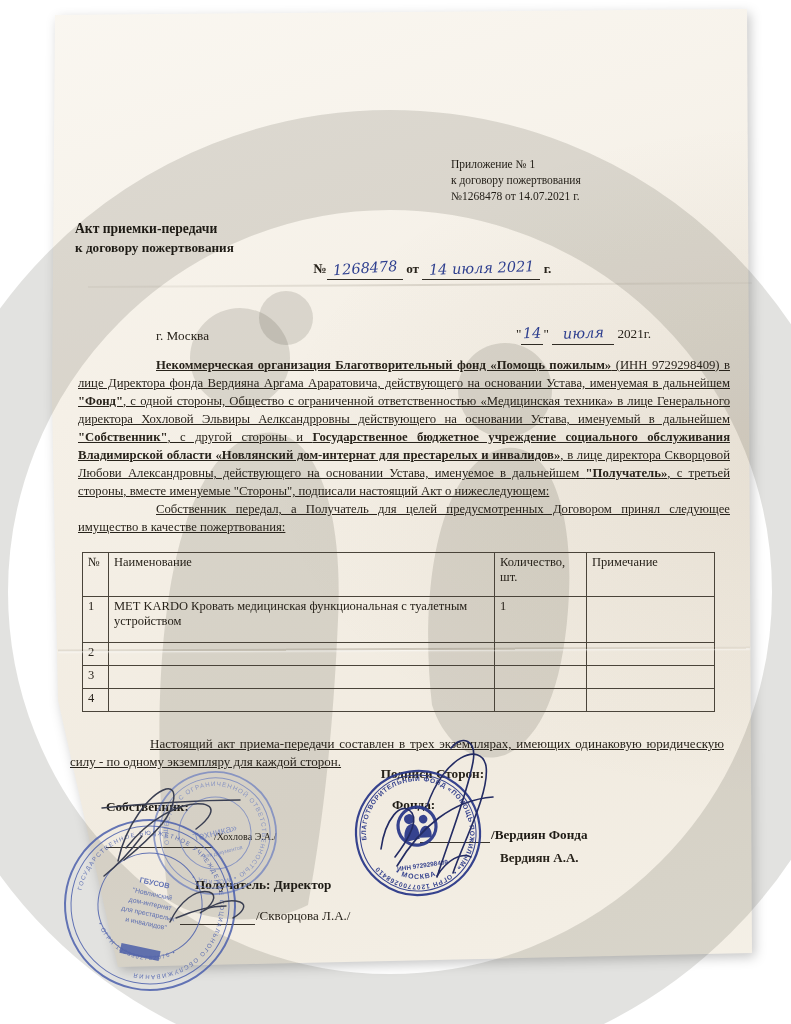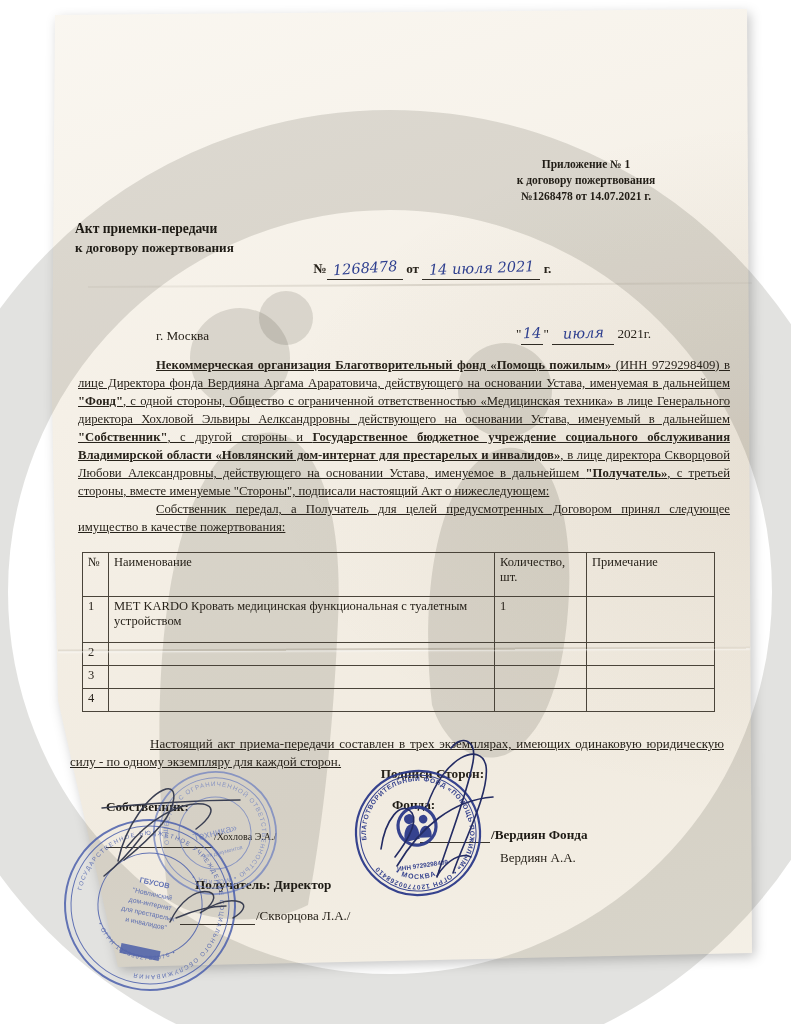--- a/index.html
+++ b/index.html
@@ -18,21 +18,21 @@
   .crease-1{top:284px;left:88px;width:664px;transform:rotate(-0.35deg);
             background:linear-gradient(to right,rgba(80,70,50,0.05),rgba(80,70,50,0.16),rgba(80,70,50,0.04));}
   .crease-2{top:648px;left:58px;width:692px;transform:rotate(-0.25deg);
             background:linear-gradient(to right,rgba(80,70,50,0.10),rgba(80,70,50,0.22),rgba(80,70,50,0.06));
             box-shadow:0 1px 2px rgba(255,255,255,0.7);}
   
   .watermark{position:absolute;inset:0;z-index:2;pointer-events:none;}
   
   .content{position:absolute;inset:0;z-index:3;}
   .abs{position:absolute;}
-  .appendix{top:156px;right:70px;width:270px;text-align:center;font-weight:bold;
+  .appendix{top:156px;right:70px;width:270px;text-align:left;font-weight:normal;
             font-size:11.5px;line-height:16px;color:#211d16;}
   .title-block{top:221px;left:75px;width:715px;text-align:left;color:#1d1a14;}
   .title-l1{font-size:13.6px;font-weight:bold;}
   .title-l2{font-size:13.2px;font-weight:bold;margin-top:3px;}
   .title-number{top:261px;left:75px;width:715px;text-align:center;font-size:13.2px;font-weight:bold;}
   .hand{font-family:"DejaVu Serif",serif;font-style:italic;color:#2e3f8f;font-weight:normal;}
   .hand-slot{display:inline-block;border-bottom:1.4px solid #2f2b24;text-align:center;vertical-align:-2px;}
   .hand-num{display:inline-block;transform:rotate(-4deg) translateY(-2px);font-size:14.5px;}
   .hand-date{display:inline-block;transform:rotate(-2deg) translateY(-2px);font-size:14.5px;}
   .place-city{top:328px;left:156px;font-size:13.2px;}
@@ -54,21 +54,21 @@
   .lbl{font-weight:bold;font-size:13.2px;color:#1d1a14;}
   .owner-label{top:799px;left:106px;}
   .owner-name{top:831px;left:214px;font-size:10px;}
   .owner-underline{top:847px;left:106px;width:107px;}
   .receiver-label{top:877px;left:159px;margin-left:36px;}
   .receiver-name{top:908px;left:256px;font-size:13px;}
   .receiver-underline{top:924px;left:180px;width:75px;}
   .fund-label{top:797px;left:392px;}
   .fund-underline{top:842px;left:420px;width:70px;}
   .fund-title-line{top:827px;left:491px;}
-  .fund-name{top:850px;left:500px;font-size:13px;}
+  .fund-name{top:850px;left:500px;font-size:13px;font-weight:bold;}
   .uline{height:0;border-bottom:1.4px solid #3a352d;}
   .stamps,.signatures{position:absolute;inset:0;pointer-events:none;}
   .stamps{z-index:4;}
   .signatures{z-index:5;}
 </style>
 </head>
 <body>
 
 <div class="canvas">
 

